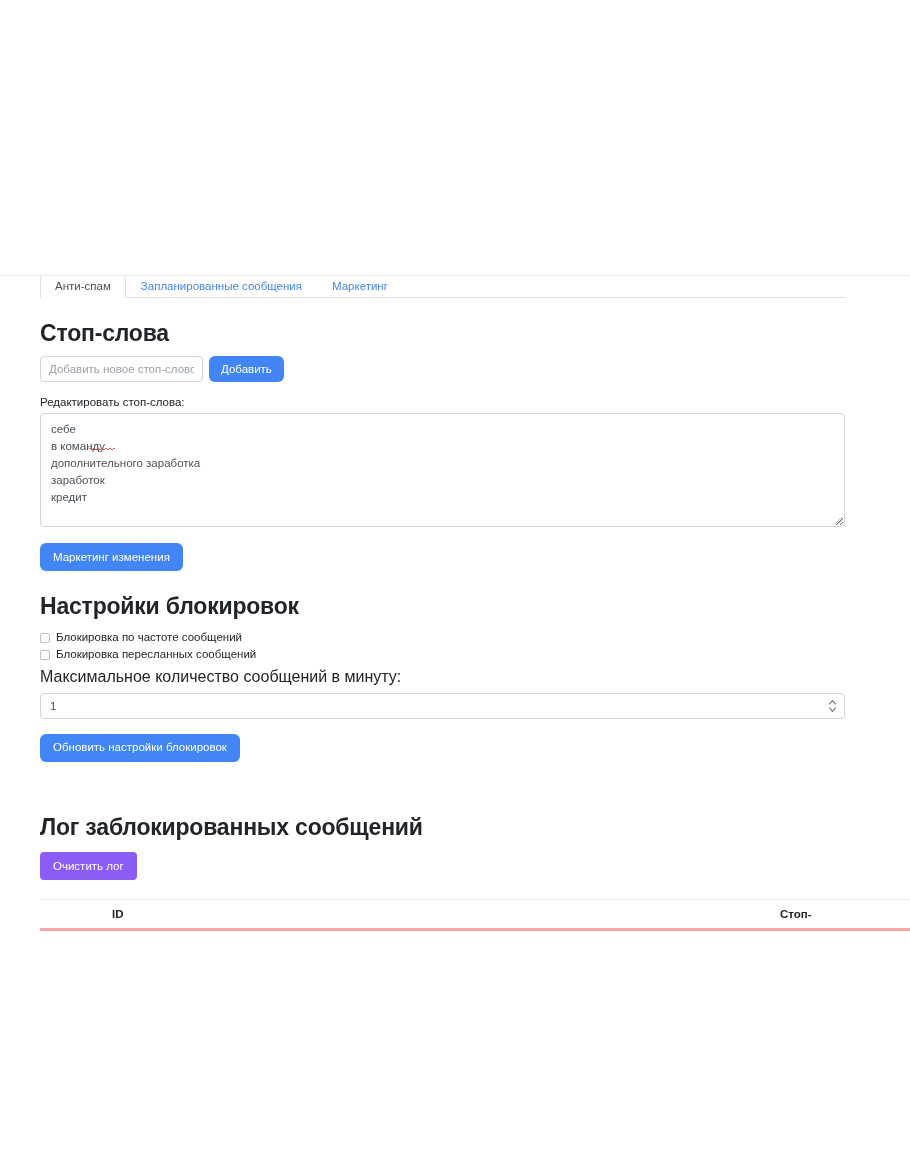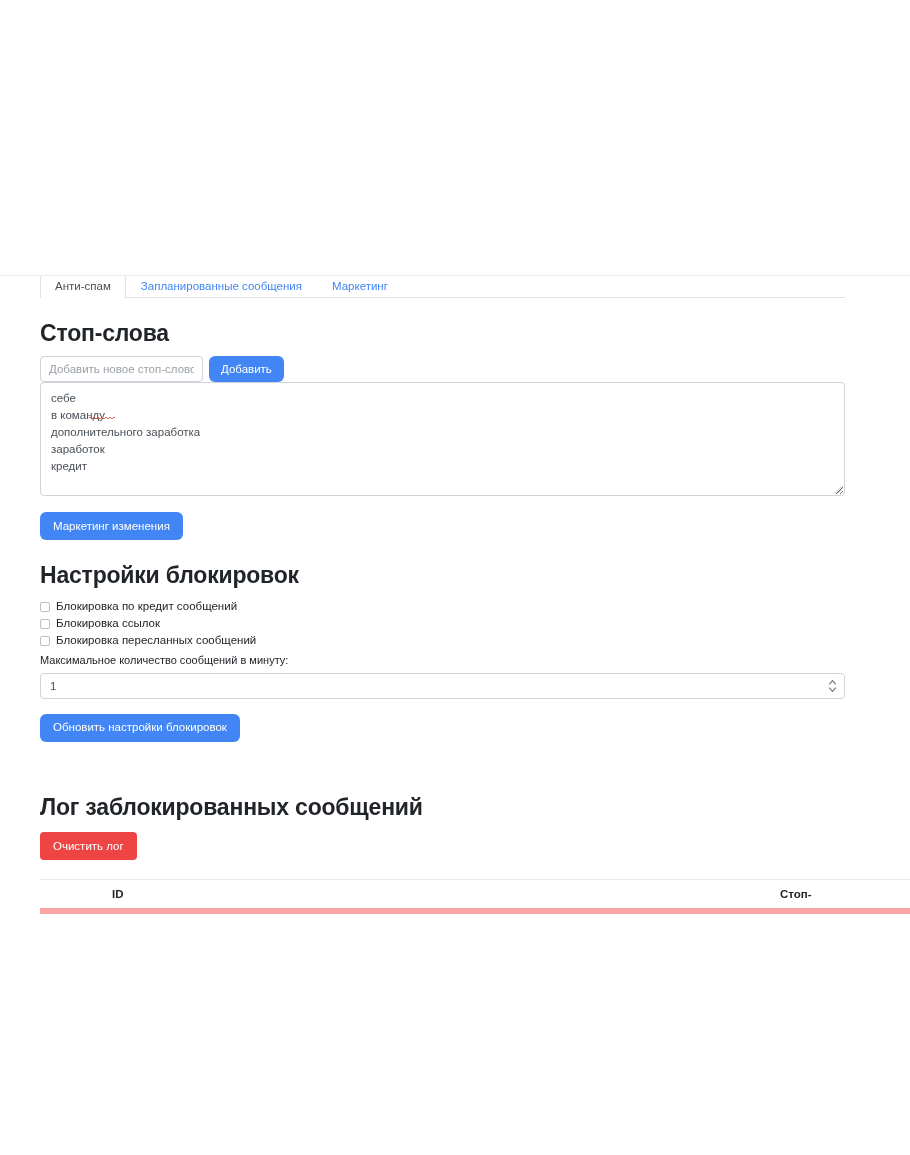--- a/index.html
+++ b/index.html
@@ -112,21 +112,21 @@
     font-size: 11.5px;
     line-height: 1;
     border: none;
     border-radius: 4px;
     color: #fff;
     cursor: pointer;
     padding: 0 12px;
     white-space: nowrap;
   }
   .btn-primary { background: #4285f4; border-radius: 6px; }
-  .btn-danger  { background: #ef4444; }
+  .btn-danger  { background: #8b5cf6; }
   .btn.sm { height: 26px; }
   .btn.md { height: 28px; padding: 0 13px; }
 
   .field-label {
     font-size: 11.5px;
     color: #212529;
     margin: 14px 0 5px 0;
     display: block;
   }
 
@@ -210,21 +210,21 @@
     transform: rotate(40deg);
   }
   .check-label {
     font-size: 11.5px;
     color: #212529;
     line-height: 1;
     cursor: pointer;
   }
 
   .max-label {
-    font-size: 11px;
+    font-size: 16px;
     color: #212529;
     display: block;
     margin: 5px 0 7px 0;
   }
 
   
   .num-wrap {
     position: relative;
     width: 805px;
     height: 26px;
@@ -267,21 +267,21 @@
     width: 940px;          
     table-layout: fixed;
   }
   table.log-table th {
     font-size: 11.5px;
     font-weight: 700;
     color: #212529;
     text-align: left;
     padding: 8px 0 8px 0;
     border-top: 1px solid #e9ecef;
-    border-bottom: 6px solid #fca5a5;
+    border-bottom: 3px solid #fca5a5;
     white-space: nowrap;
   }
   th.c-blank { width: 72px; }
   th.c-id    { width: 668px; }
   th.c-stop  { width: 200px; }
 </style>
 </head>
 <body>
 
 <div id="page">
@@ -306,20 +306,21 @@
       </div>
 
       
       <h2 class="sect">Стоп-слова</h2>
 
       <div class="row-inline">
         <input class="text-input" type="text" placeholder="Добавить новое стоп-слово" style="">
         <button class="btn btn-primary sm">Добавить</button>
       </div>
 
+      <label class="field-label">Редактировать стоп-слова:</label>
 
       <div class="ta-wrap">
         <textarea class="stop-words" spellcheck="false" style="">себе
 в команду
 дополнительного заработка
 заработок
 кредит</textarea>
 
         <svg class="squiggle" viewBox="0 0 26 3" preserveAspectRatio="none">
           <path d="M0 2 Q1 0 2 2 T4 2 T6 2 T8 2 T10 2 T12 2 T14 2 T16 2 T18 2 T20 2 T22 2 T24 2 T26 2" fill="none" stroke="#e8453c" stroke-width="1"></path>
@@ -331,25 +332,21 @@
       </div>
 
       <button class="btn btn-primary md btn-save">Маркетинг изменения</button>
 
       
       <h2 class="sect">Настройки блокировок</h2>
 
       <div class="check-list">
         <label class="check-row">
           <span class="cb"></span>
-          <span class="check-label">Блокировка по кредит сообщений</span>
-        </label>
-        <label class="check-row">
-          <span class="cb"></span>
-          <span class="check-label">Блокировка ссылок</span>
+          <span class="check-label">Блокировка по частоте сообщений</span>
         </label>
         <label class="check-row">
           <span class="cb"></span>
           <span class="check-label">Блокировка пересланных сообщений</span>
         </label>
       </div>
 
       <label class="max-label">Максимальное количество сообщений в минуту:</label>
 
       <div class="num-wrap">

